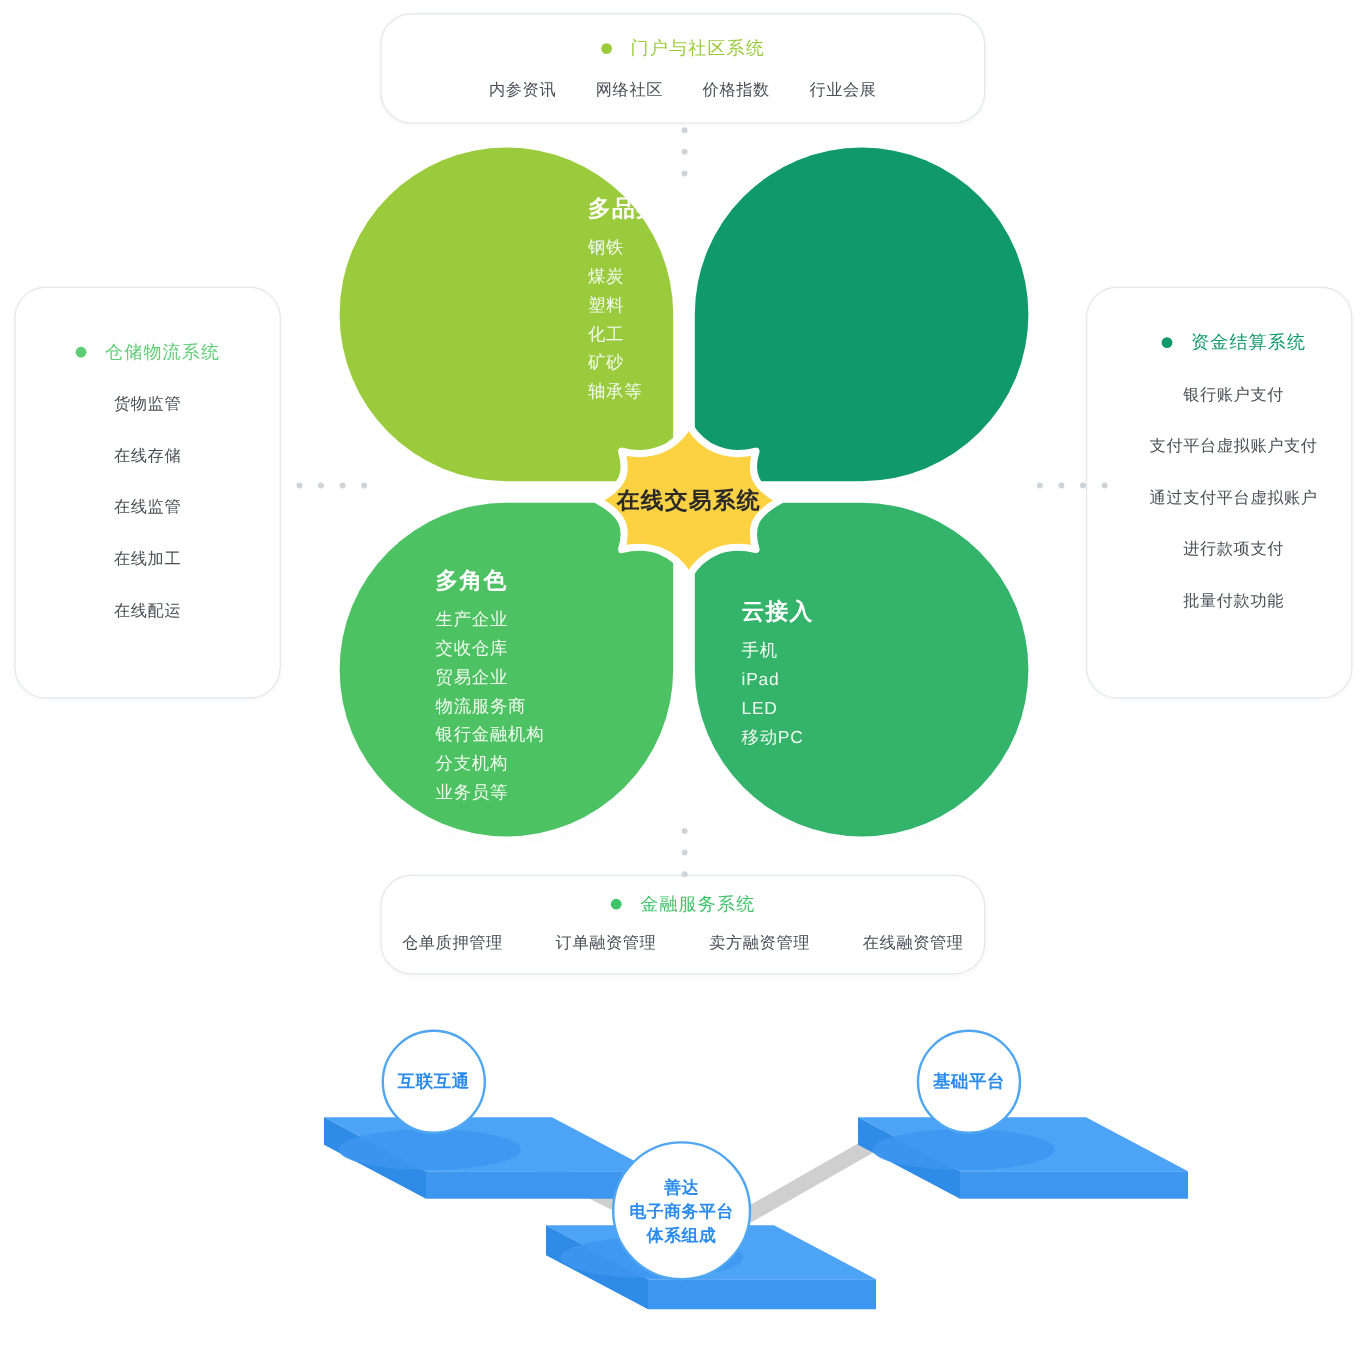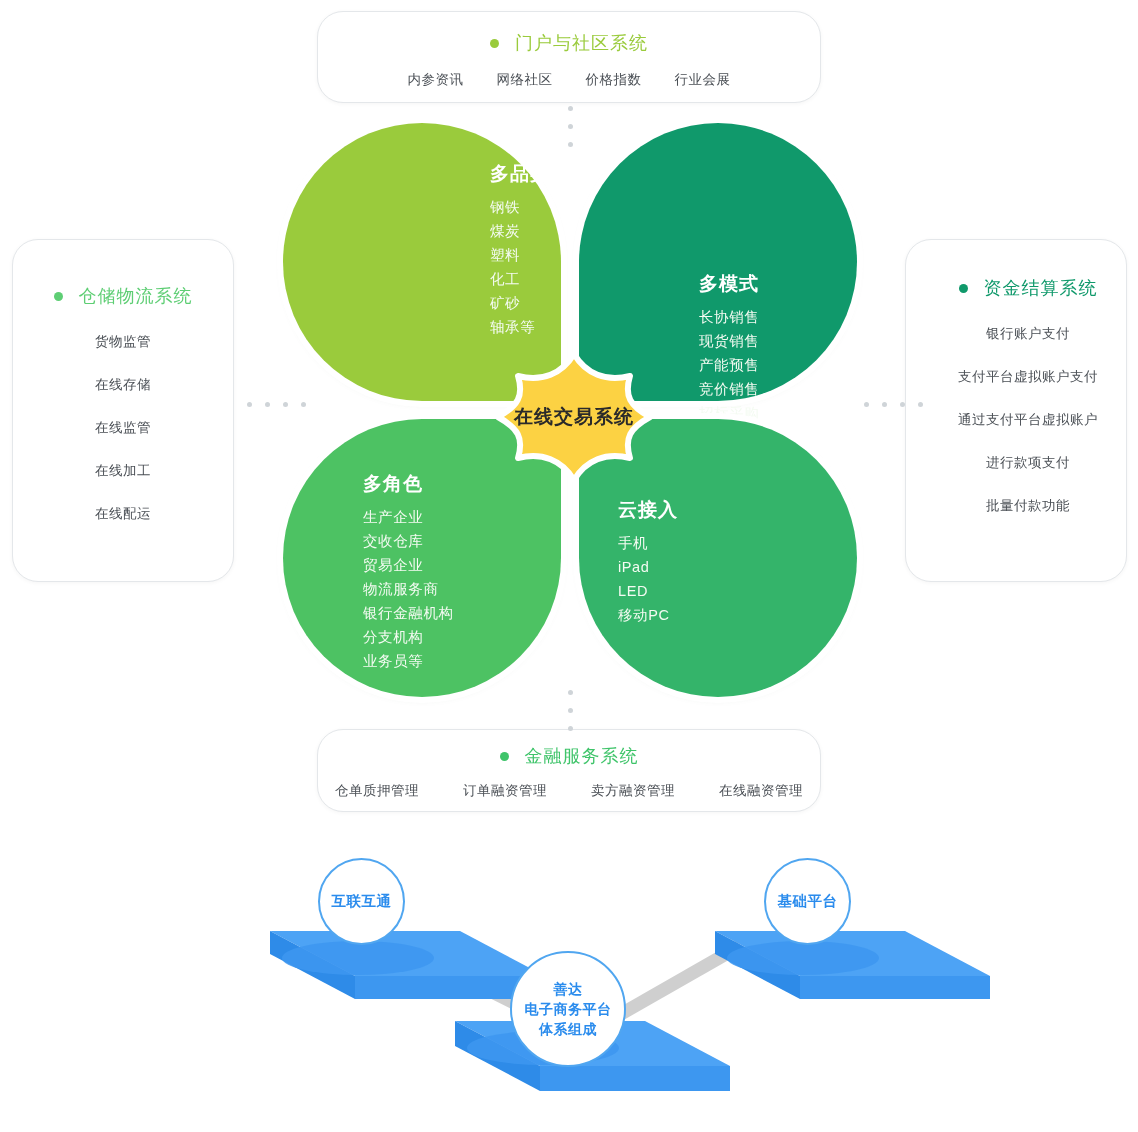--- a/index.html
+++ b/index.html
@@ -17,21 +17,21 @@
     background: #ffffff;
     border: 1px solid #e4e7ea;
     border-radius: 26px;
     box-shadow: 0 1px 4px rgba(0,0,0,0.045);
   }
   .card-head {
     display: flex; align-items: center; justify-content: center;
     gap: 16px;
   }
   .card-dot { width: 9px; height: 9px; border-radius: 50%; flex: 0 0 auto; }
-  .card-title { font-size: 18px; letter-spacing: 1px; font-weight: 400; }
+  .card-title { font-size: 15px; letter-spacing: 1px; font-weight: 400; }
   .card-items-row {
     display: flex; align-items: center; justify-content: center;
     gap: 33px;
   }
   .card-items-col {
     display: flex; flex-direction: column; align-items: center;
   }
   .card-item { font-size: 13.5px; color: #4a4f55; letter-spacing: .5px; white-space: nowrap; }
 
   
@@ -217,31 +217,20 @@
           <span>矿砂</span>
           <span>轴承等</span>
         </div>
       </div>
     </div>
 
     <div class="quad" id="q-tr">
       <div class="shape">
           <div class="lobe"></div>
         </div>
-      <div class="quad-content">
-        <div class="quad-title">多模式</div>
-        <div class="quad-list">
-          <span>长协销售</span>
-          <span>现货销售</span>
-          <span>产能预售</span>
-          <span>竞价销售</span>
-          <span>招标采购</span>
-          <span>集中采购</span>
-        </div>
-      </div>
     </div>
 
     <div class="quad" id="q-br">
       <div class="shape">
           <div class="lobe"></div>
         </div>
       <div class="quad-content">
         <div class="quad-title">云接入</div>
         <div class="quad-list">
           <span>手机</span>

